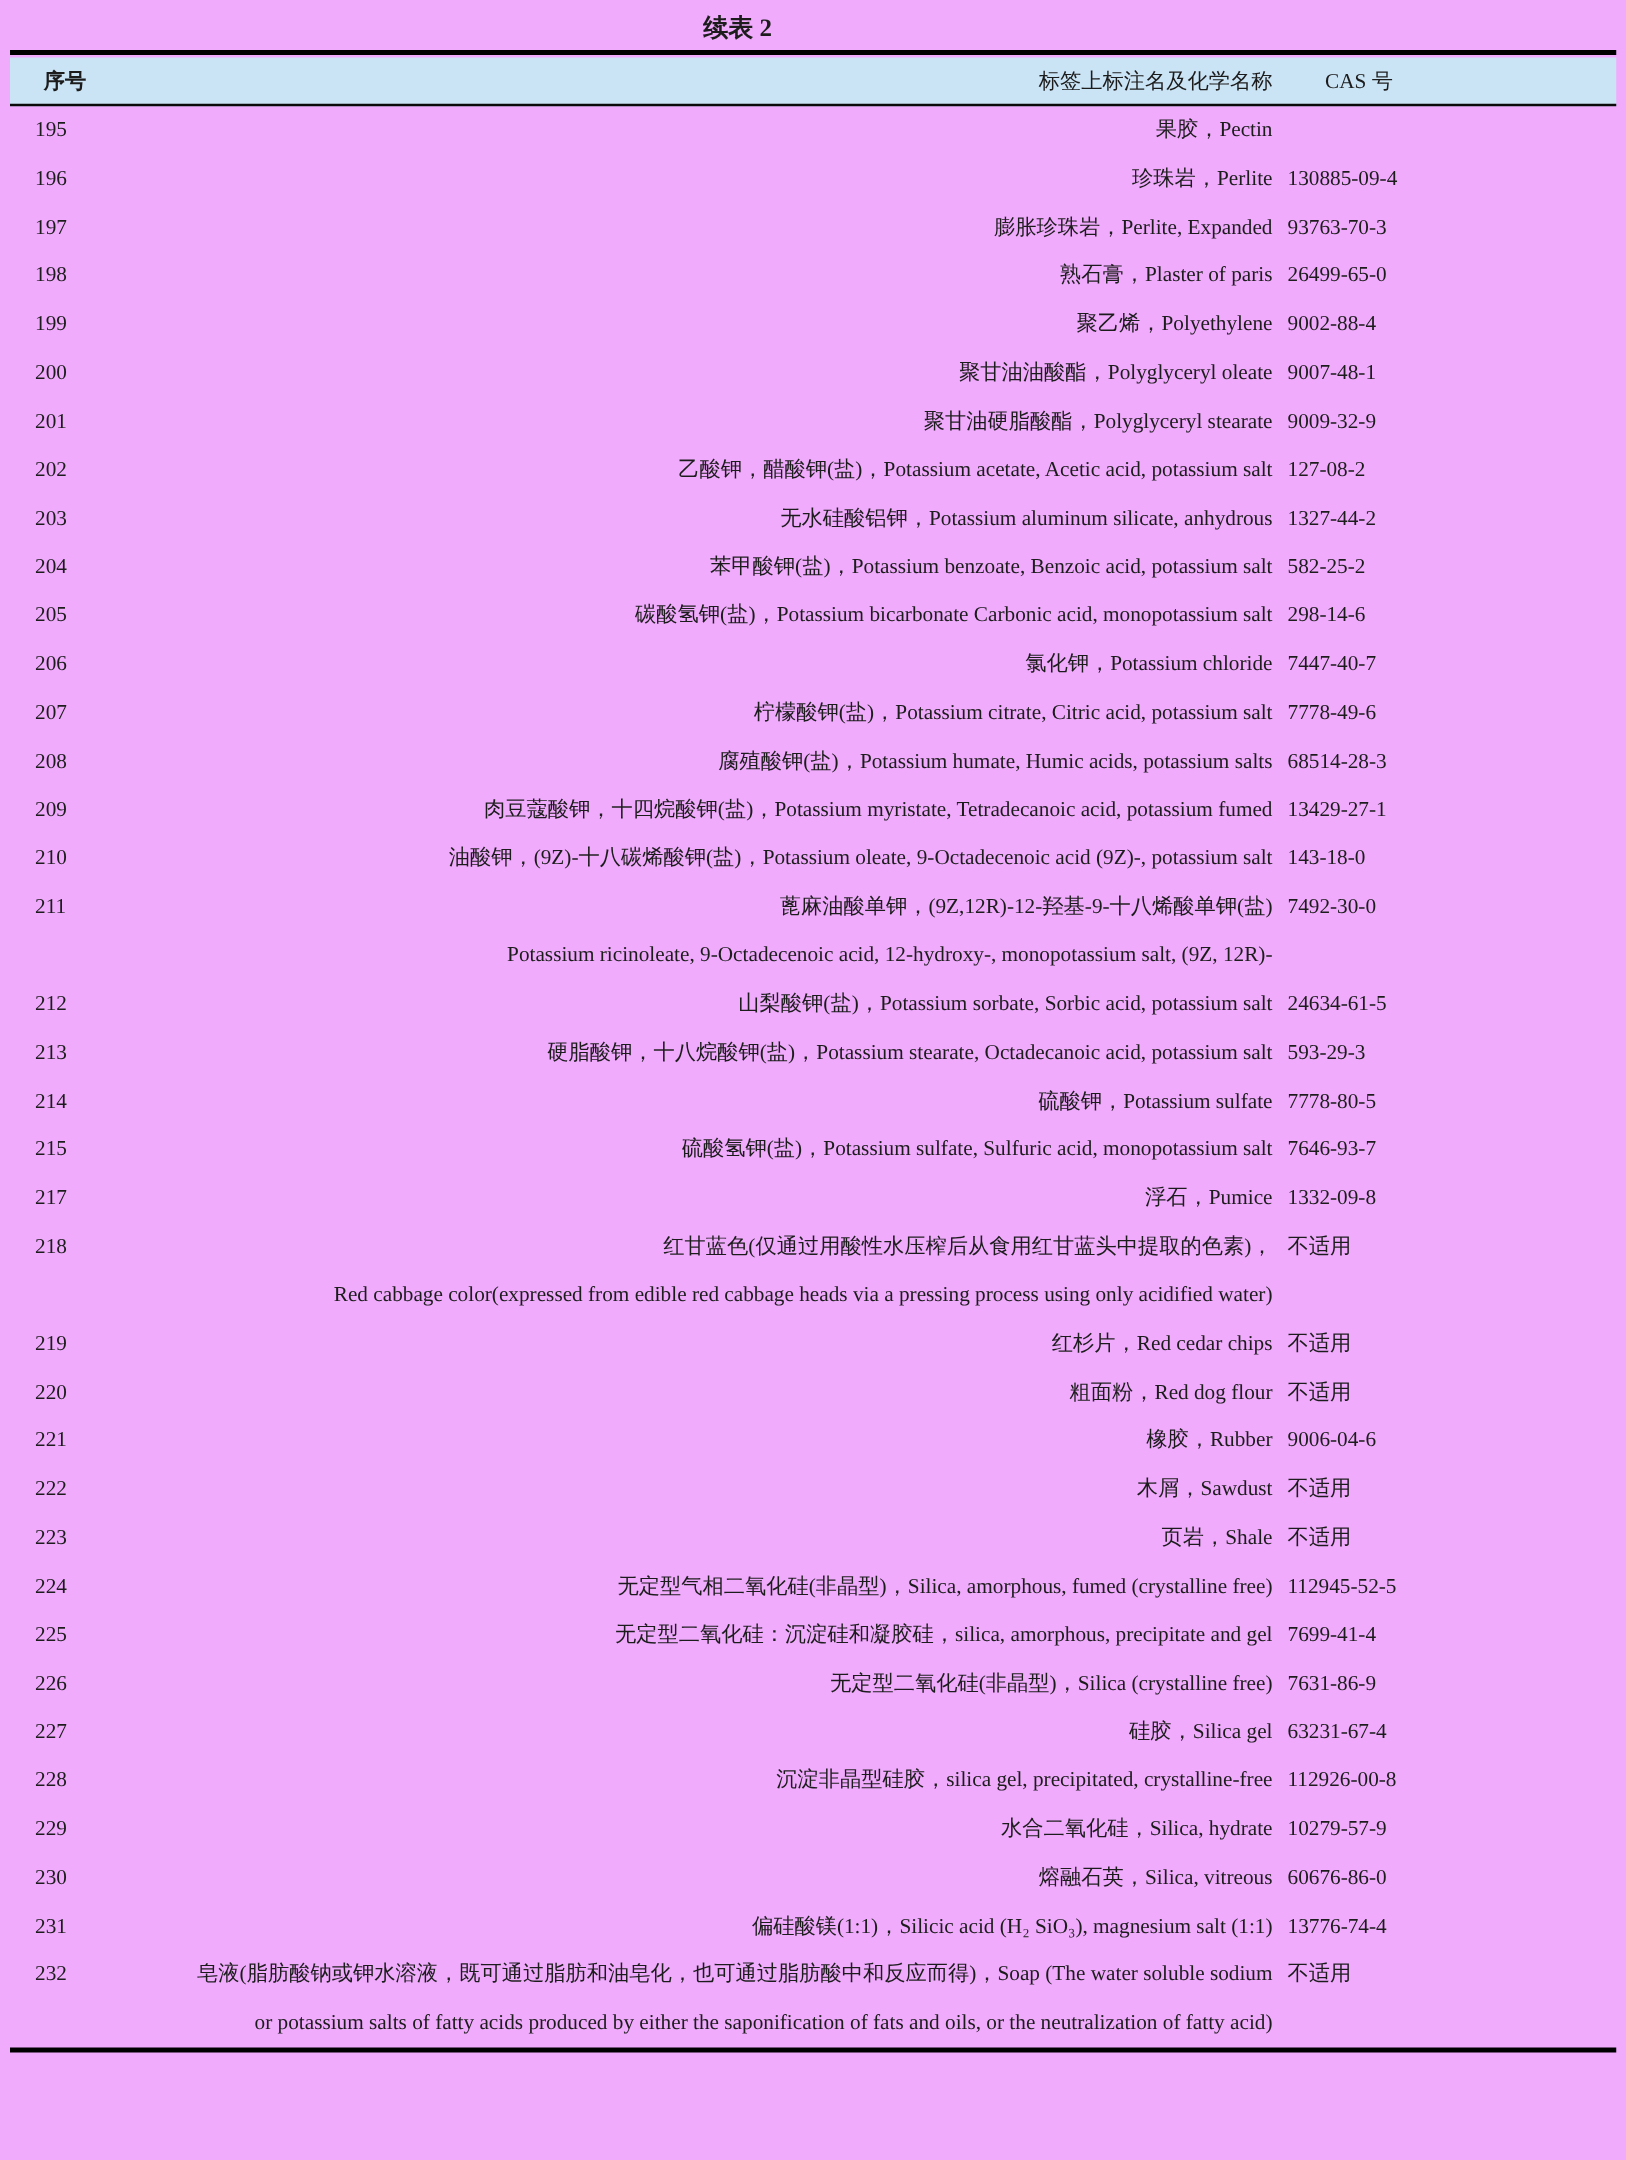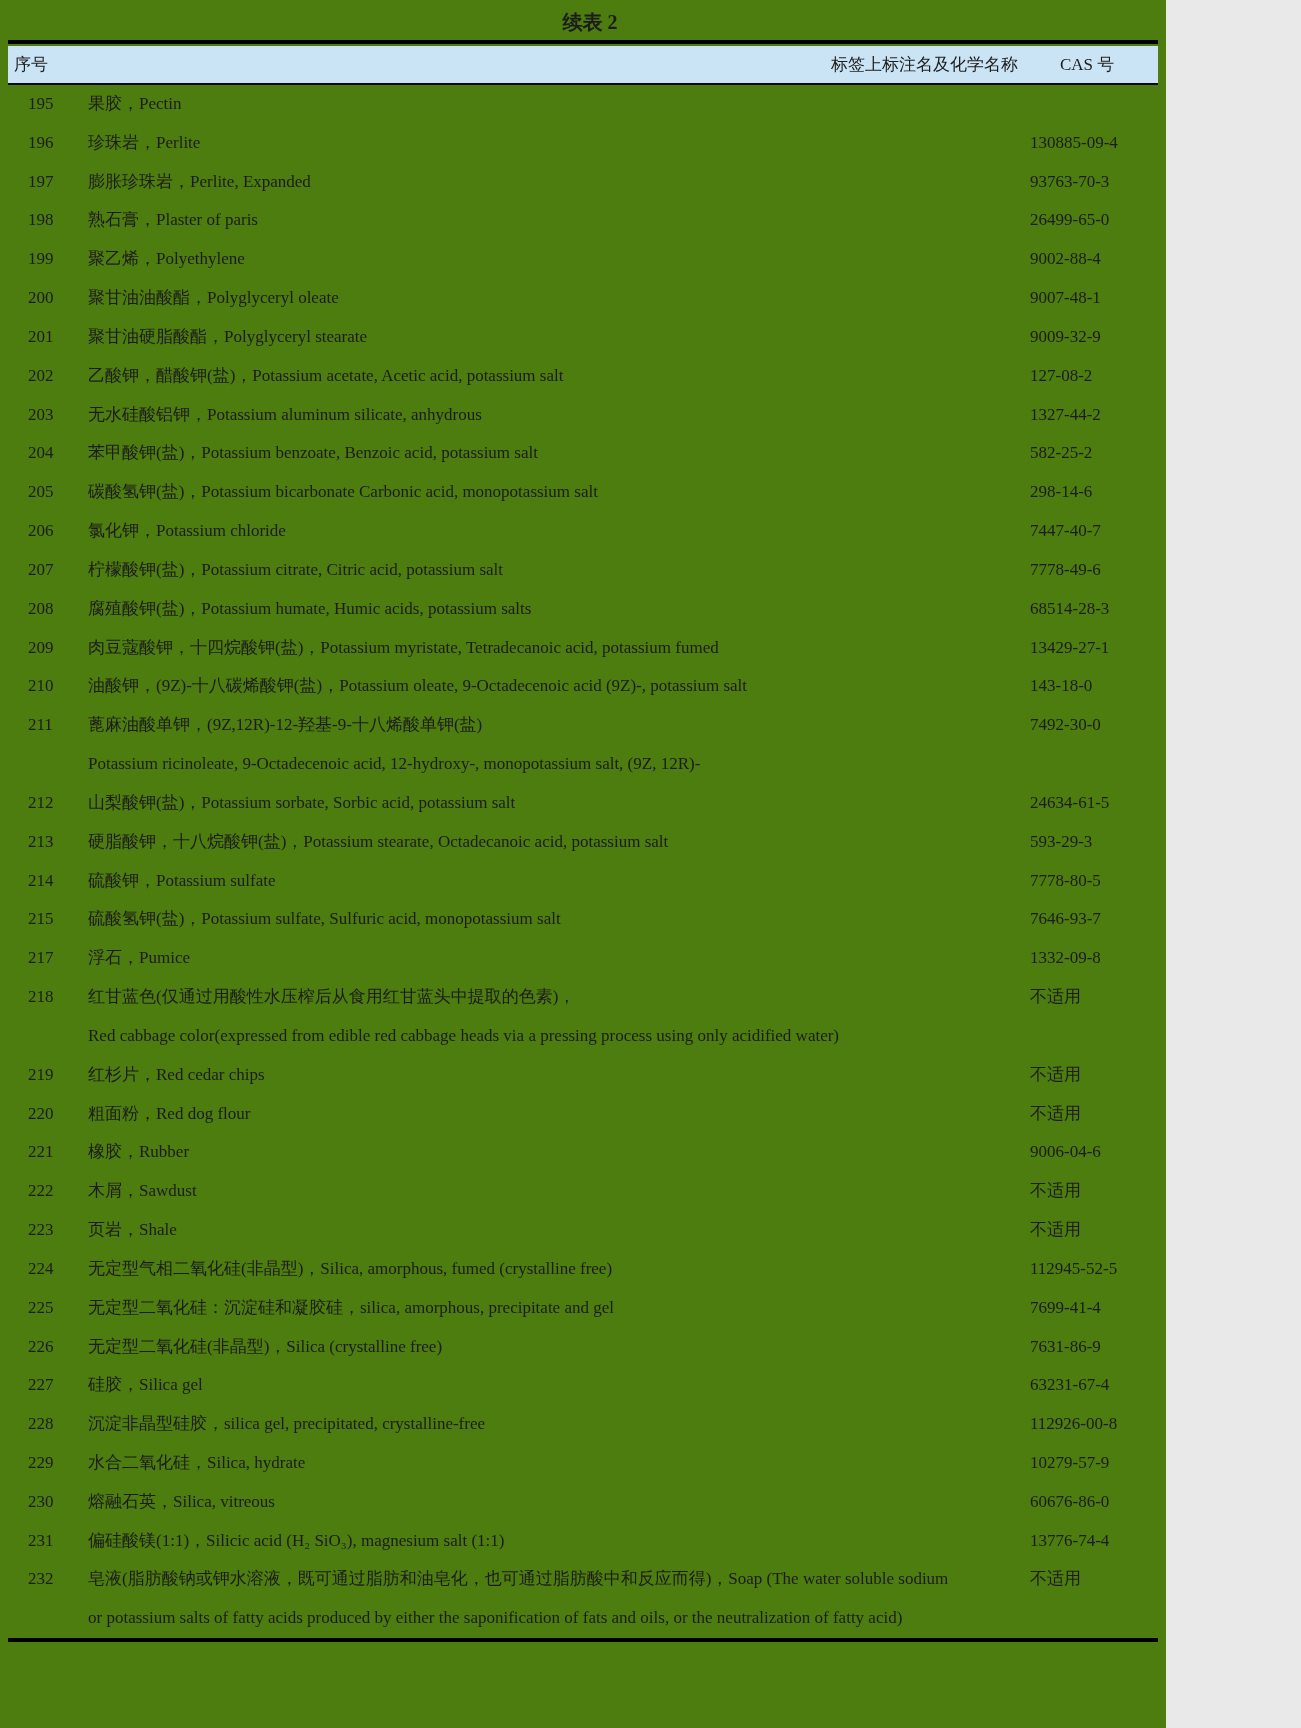--- a/index.html
+++ b/index.html
@@ -1,20 +1,20 @@
 <!DOCTYPE html>
 <html><head>
 <meta charset="utf-8">
 <style>
   html, body { margin: 0; padding: 0; background: #e9e9e9; }
   .page {
     position: relative;
-    width: 1166px;
+    width: 1301px;
     height: 1728px;
-    background: #4d7c0f;
+    background: #f0abfc;
     font-family: "Liberation Serif", "DejaVu Serif", serif;
     color: #1c1c1c;
     font-size: 17px;
     overflow: hidden;
   }
   .title {
     box-sizing: border-box;
     width: 1180px;
     padding-top: 9px;
     height: 40px;
@@ -25,30 +25,30 @@
   .table { margin: 0 8px; }
   .topbar  { height: 4px; background: #000; margin-bottom: 2px; }
   .thead {
     height: 37px;
     background: #cbe4f5;
     border-bottom: 2px solid #0a0a0a;
     display: grid;
     grid-template-columns: 80px 930px 1fr;
     align-items: center;
   }
-  .th-num  { padding-left: 6px; }
+  .th-num  { padding-left: 27px; font-weight: bold; }
   .th-name { text-align: right; }
   .th-cas  { padding-left: 42px; }
   .row {
     display: grid;
     grid-template-columns: 80px 930px 1fr;
     align-items: start;
   }
   .cell-num  { line-height: 38.83px; padding-left: 20px; font-family: Liberation Serif, serif; }
-  .cell-name { min-width: 0; }
+  .cell-name { min-width: 0; text-align: right; }
   .cell-name .line { line-height: 38.83px; white-space: nowrap; }
   .cell-cas  { line-height: 38.83px; padding-left: 12px; white-space: nowrap; }
   .bottombar { height: 4px; background: #000; }
 </style>
 </head>
 <body>
 
 <div class="page">
   <div class="title">续表 2</div>
 

